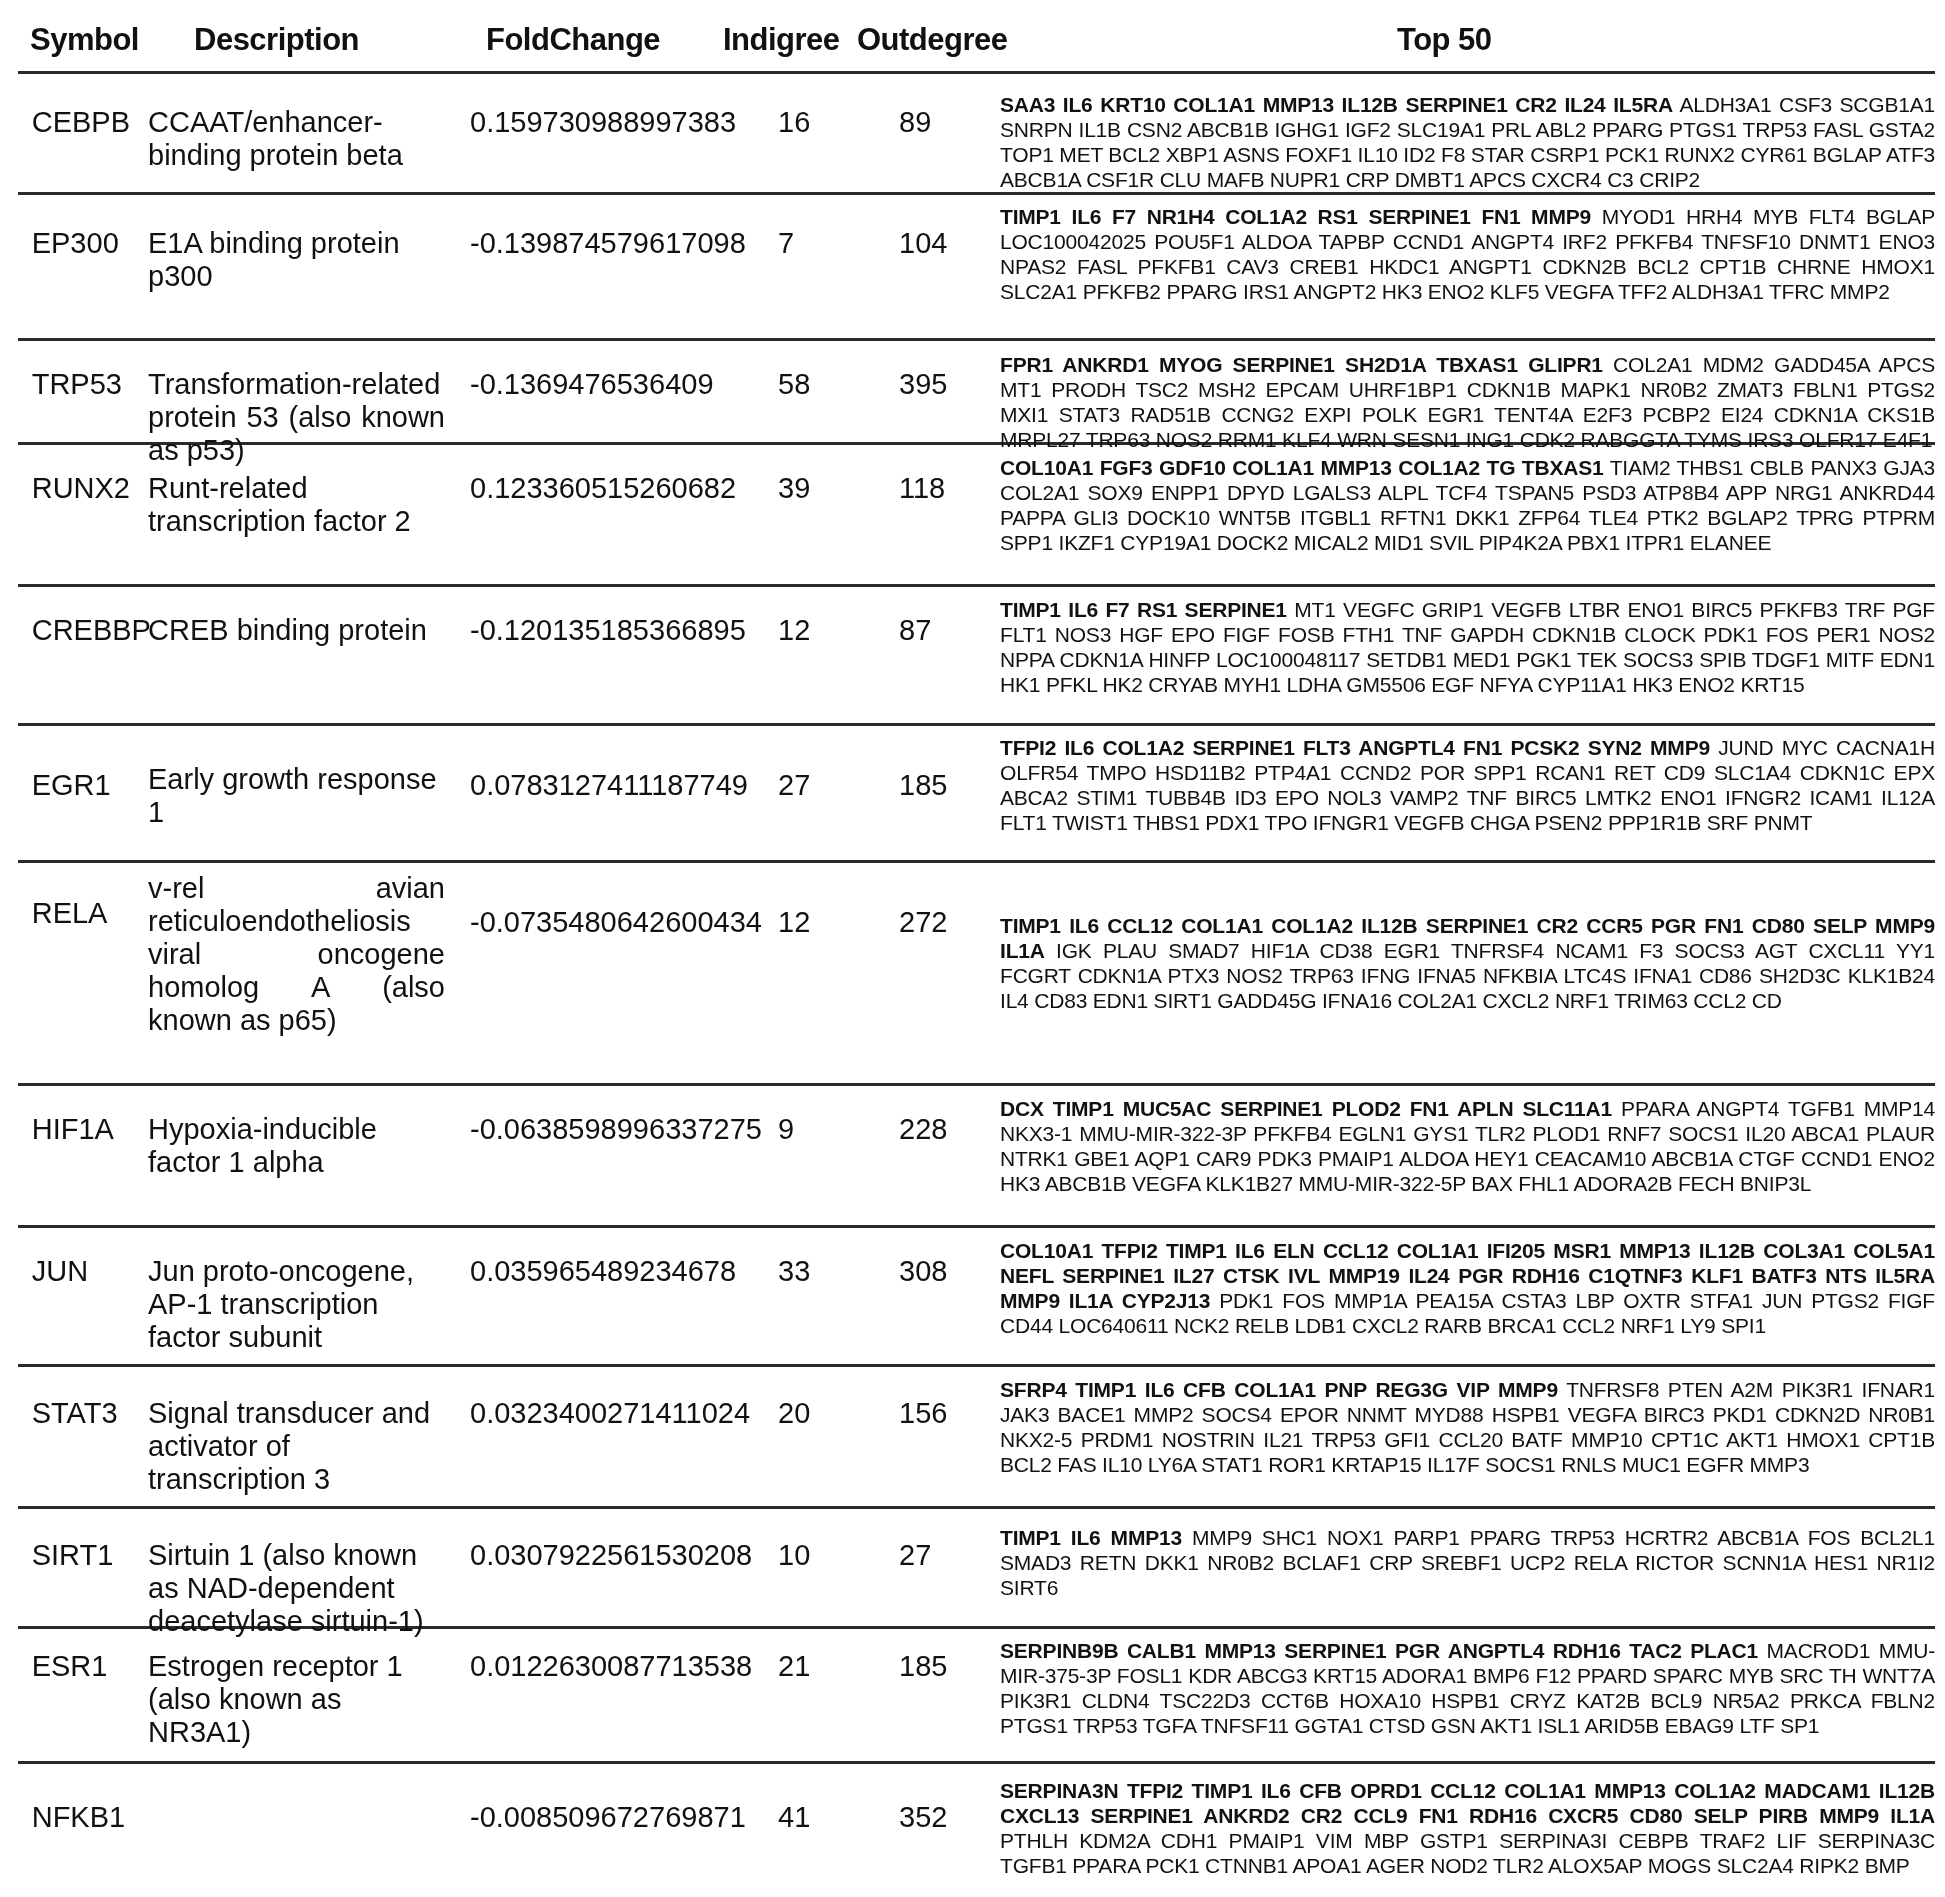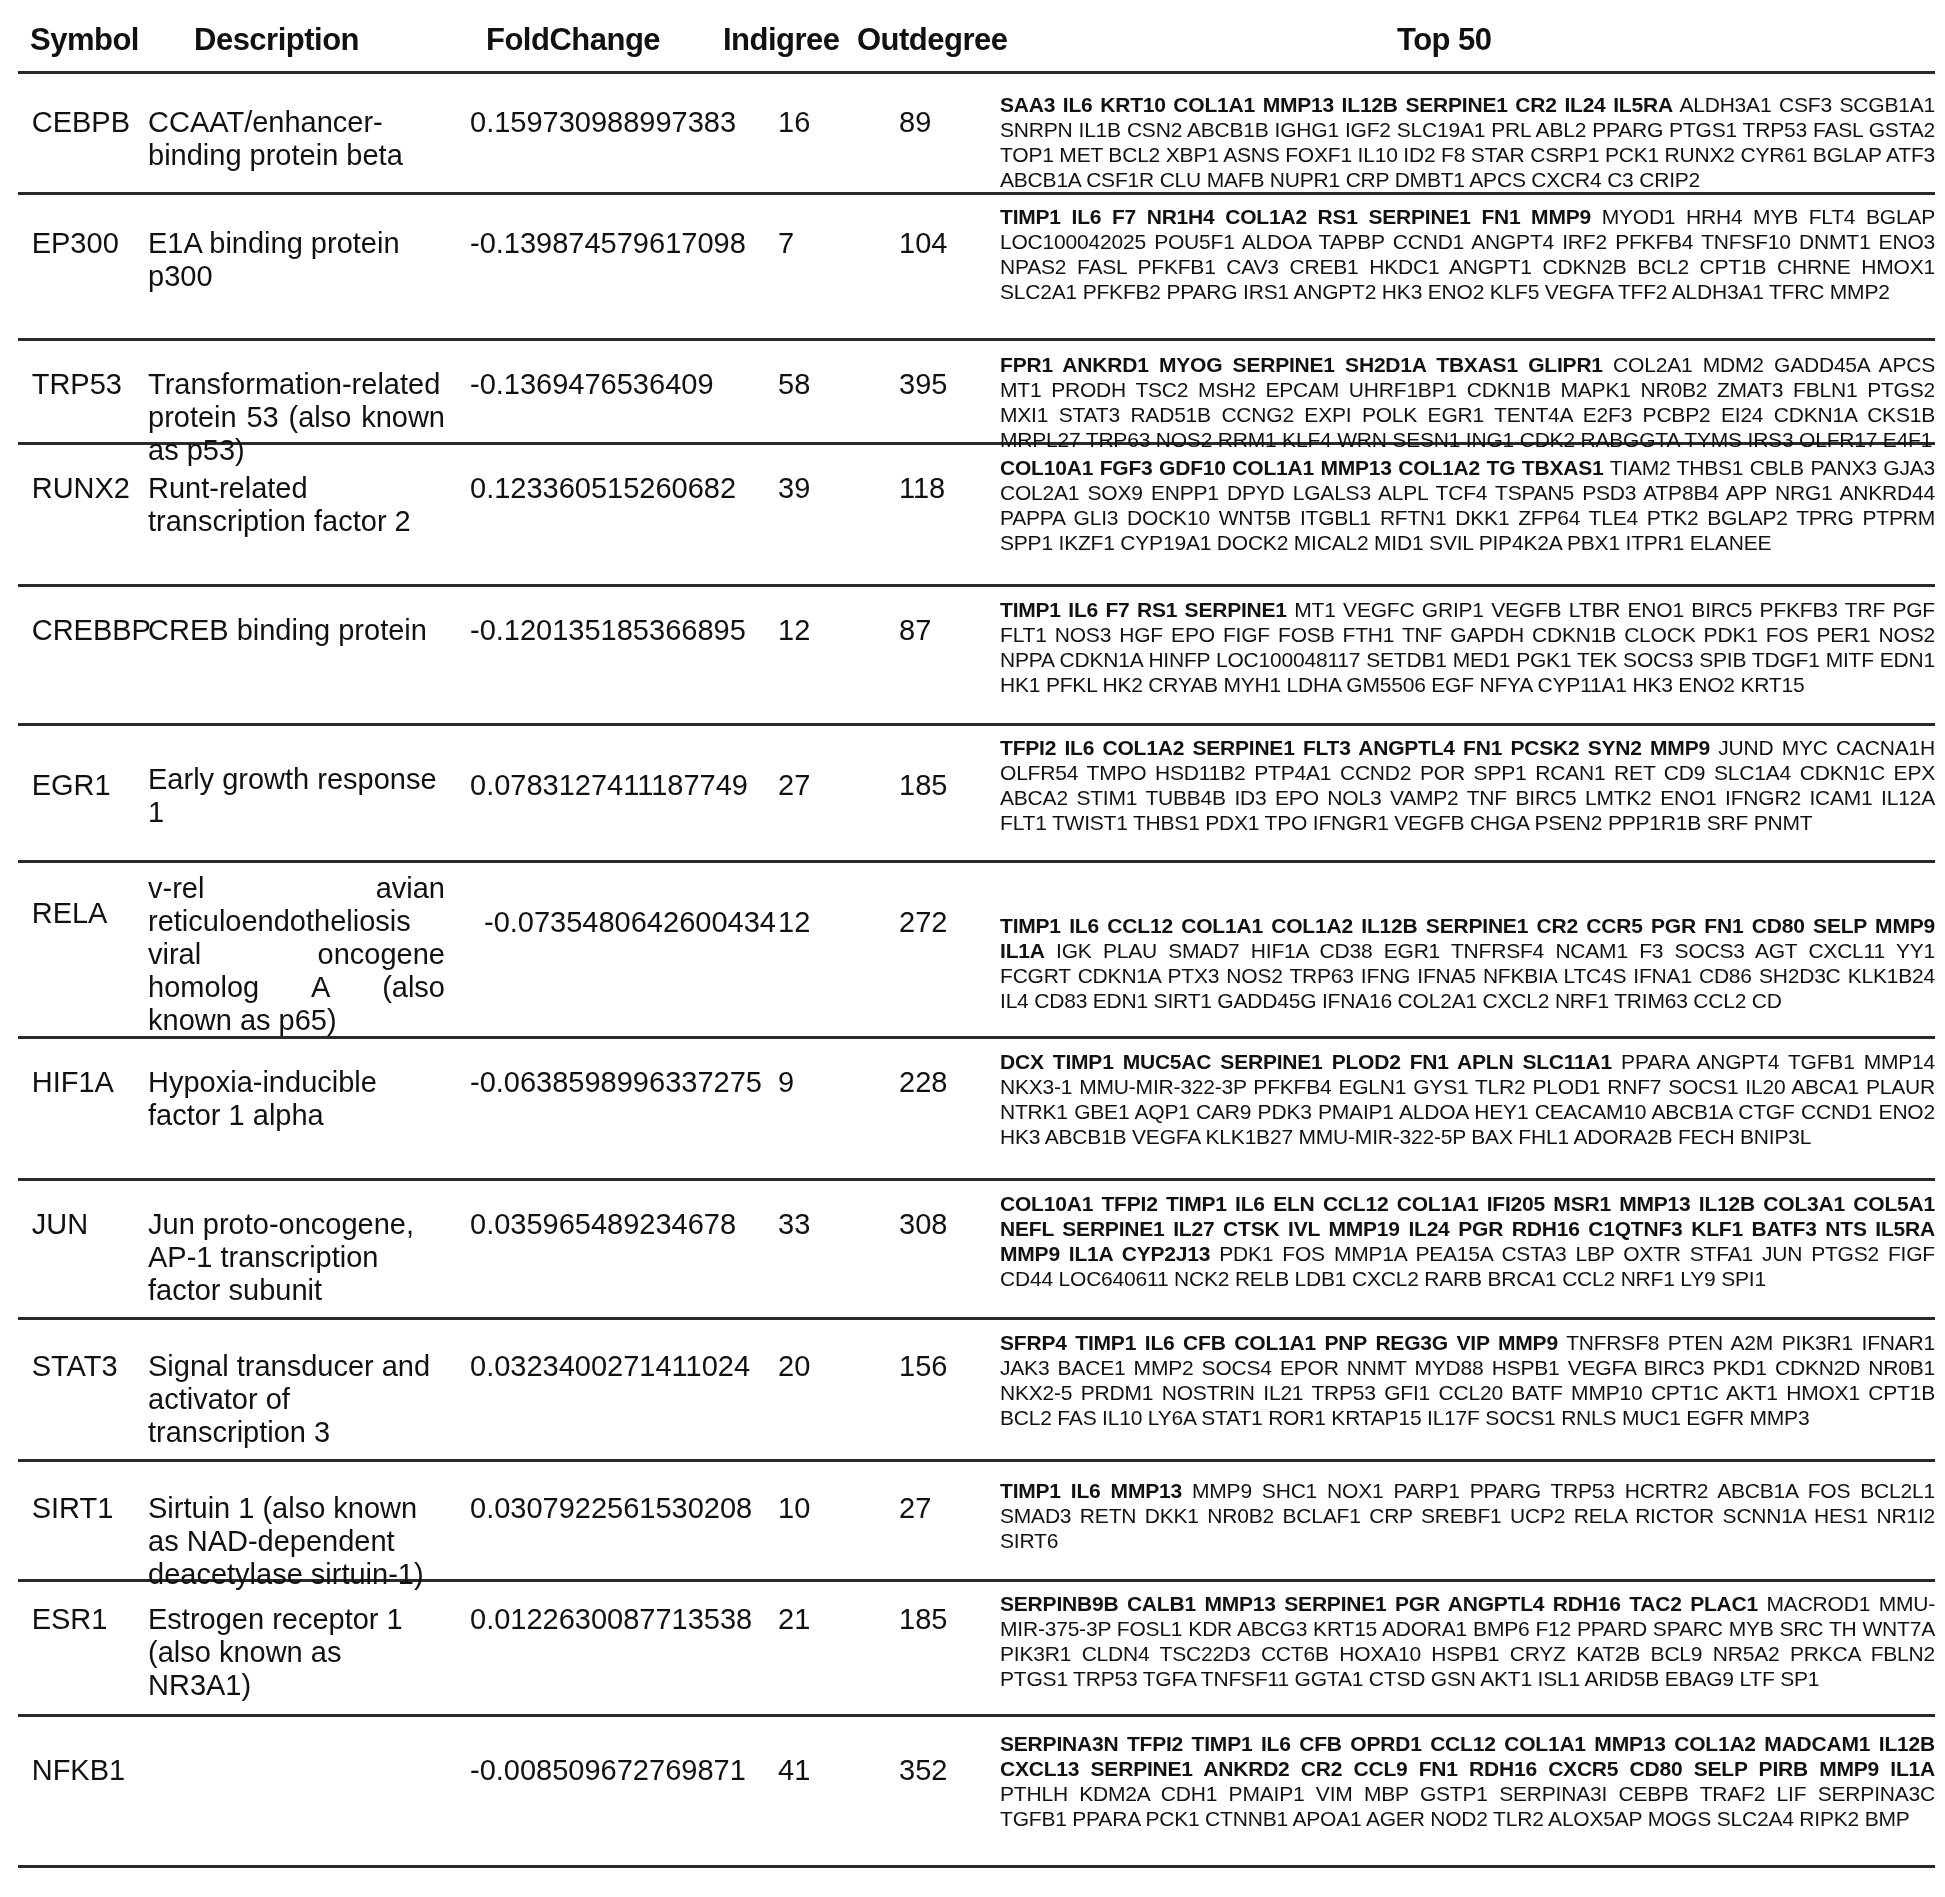--- a/index.html
+++ b/index.html
@@ -74,24 +74,24 @@
         <div class="genes" style="top: 10px;"><b>TIMP1 IL6 F7 RS1 SERPINE1</b> <span>MT1 VEGFC GRIP1 VEGFB LTBR ENO1 BIRC5 PFKFB3 TRF PGF FLT1 NOS3 HGF EPO FIGF FOSB FTH1 TNF GAPDH CDKN1B CLOCK PDK1 FOS PER1 NOS2 NPPA CDKN1A HINFP LOC100048117 SETDB1 MED1 PGK1 TEK SOCS3 SPIB TDGF1 MITF EDN1 HK1 PFKL HK2 CRYAB MYH1 LDHA GM5506 EGF NFYA CYP11A1 HK3 ENO2 KRT15</span></div>
       </div>
       <div class="row" style="height: 137px;">
         <div class="cell sym" style="top: 43px;">EGR1</div>
         <div class="cell desc" style="top: 37px;">Early growth response 1</div>
         <div class="cell fc" style="top: 43px;">0.0783127411187749</div>
         <div class="cell ind" style="top: 43px;">27</div>
         <div class="cell out" style="top: 43px;">185</div>
         <div class="genes" style="top: 9px;"><b>TFPI2 IL6 COL1A2 SERPINE1 FLT3 ANGPTL4 FN1 PCSK2 SYN2 MMP9</b> <span>JUND MYC CACNA1H OLFR54 TMPO HSD11B2 PTP4A1 CCND2 POR SPP1 RCAN1 RET CD9 SLC1A4 CDKN1C EPX ABCA2 STIM1 TUBB4B ID3 EPO NOL3 VAMP2 TNF BIRC5 LMTK2 ENO1 IFNGR2 ICAM1 IL12A FLT1 TWIST1 THBS1 PDX1 TPO IFNGR1 VEGFB CHGA PSEN2 PPP1R1B SRF PNMT</span></div>
       </div>
-      <div class="row" style="height: 176px;">
+      <div class="row" style="height: 223px;">
         <div class="cell sym" style="top: 34px;">RELA</div>
         <div class="cell desc just" style="top: 9px;">v-rel avian reticuloendotheliosis viral oncogene homolog A (also known as p65)</div>
-        <div class="cell fc" style="top: 43px; margin-left: 14px;">-0.0735480642600434</div>
+        <div class="cell fc" style="top: 43px;">-0.0735480642600434</div>
         <div class="cell ind" style="top: 43px;">12</div>
         <div class="cell out" style="top: 43px;">272</div>
         <div class="genes" style="top: 50px;"><b>TIMP1 IL6 CCL12 COL1A1 COL1A2 IL12B SERPINE1 CR2 CCR5 PGR FN1 CD80 SELP MMP9 IL1A</b> <span>IGK PLAU SMAD7 HIF1A CD38 EGR1 TNFRSF4 NCAM1 F3 SOCS3 AGT CXCL11 YY1 FCGRT CDKN1A PTX3 NOS2 TRP63 IFNG IFNA5 NFKBIA LTC4S IFNA1 CD86 SH2D3C KLK1B24 IL4 CD83 EDN1 SIRT1 GADD45G IFNA16 COL2A1 CXCL2 NRF1 TRIM63 CCL2 CD</span></div>
       </div>
       <div class="row" style="height: 142px;">
         <div class="cell sym" style="top: 27px;">HIF1A</div>
         <div class="cell desc" style="top: 27px;">Hypoxia-inducible factor 1 alpha</div>
         <div class="cell fc" style="top: 27px;">-0.0638598996337275</div>
         <div class="cell ind" style="top: 27px;">9</div>
         <div class="cell out" style="top: 27px;">228</div>

